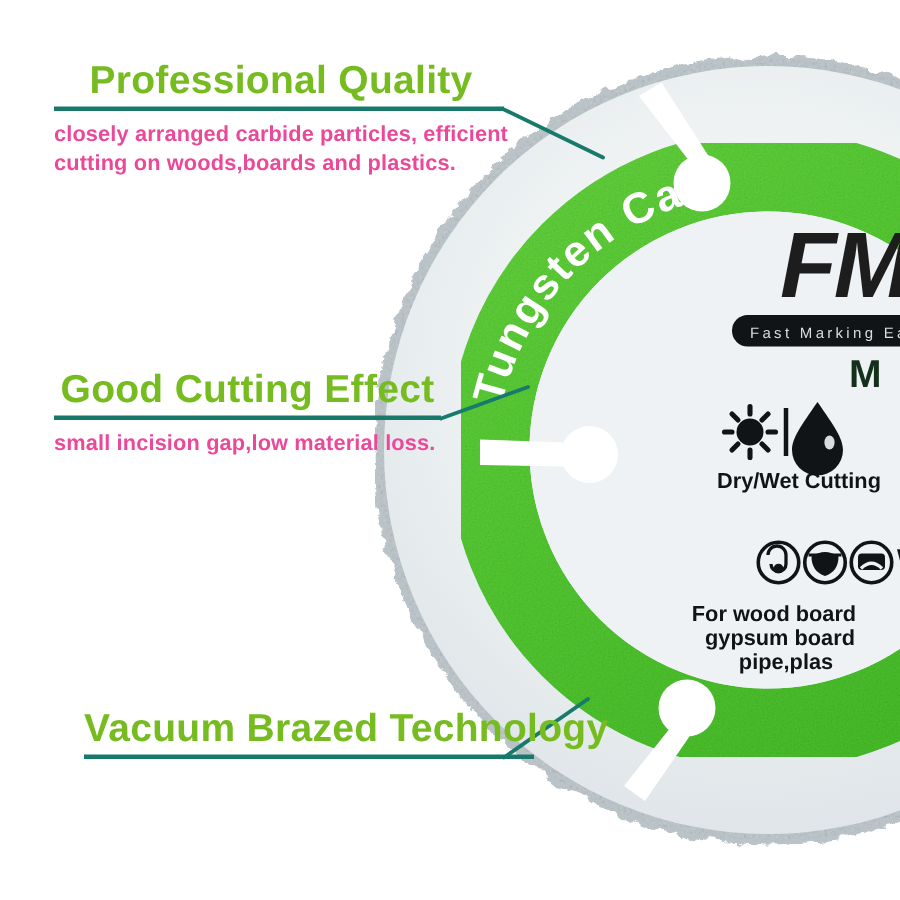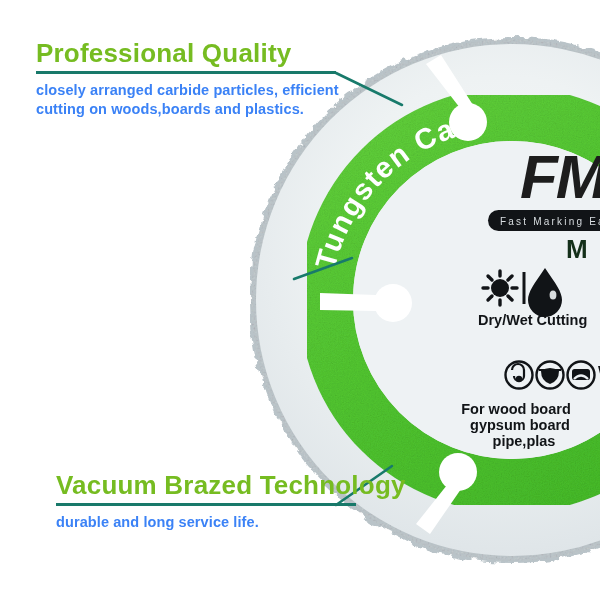--- a/index.html
+++ b/index.html
@@ -36,31 +36,32 @@
   }
   .callout-heading {
     font-family: "Liberation Sans", sans-serif;
     font-weight: bold;
     font-size: 26px;
     letter-spacing: 0.2px;
     color: #76bc21;
     line-height: 1.05;
     white-space: nowrap;
     margin: 0;
+    text-align: center;
   }
   .callout-rule {
     height: 3px;
     background: #18796a;
     margin-top: 4px;
   }
   .callout-body {
     font-family: "Liberation Sans", sans-serif;
     font-weight: bold;
     font-size: 14.5px;
-    color: #3b82f6;
+    color: #ec4899;
     line-height: 1.32;
     letter-spacing: 0.1px;
     margin-top: 7px;
     white-space: pre-line;
   }
 
   #callout-1 { top: 40px; }
   #callout-1 .callout-rule { width: 300px; }
   #callout-2 { top: 246px; }
   #callout-2 .callout-rule { width: 258px; }
@@ -240,20 +241,24 @@
     </g>
   </svg>
 
   <div class="callout" id="callout-1">
     <div class="callout-heading">Professional Quality</div>
     <div class="callout-rule"></div>
     <div class="callout-body">closely arranged carbide particles, efficient
 cutting on woods,boards and plastics.</div>
   </div>
 
+  <div class="callout" id="callout-2">
+    <div class="callout-heading">Good Cutting Effect</div>
+    <div class="callout-rule"></div>
+    <div class="callout-body">small incision gap,low material loss.</div>
+  </div>
 
   <div class="callout" id="callout-3">
     <div class="callout-heading">Vacuum Brazed Technology</div>
     <div class="callout-rule"></div>
-    <div class="callout-body">durable and long service life.</div>
   </div>
 
 </div>
 
 </body></html>

